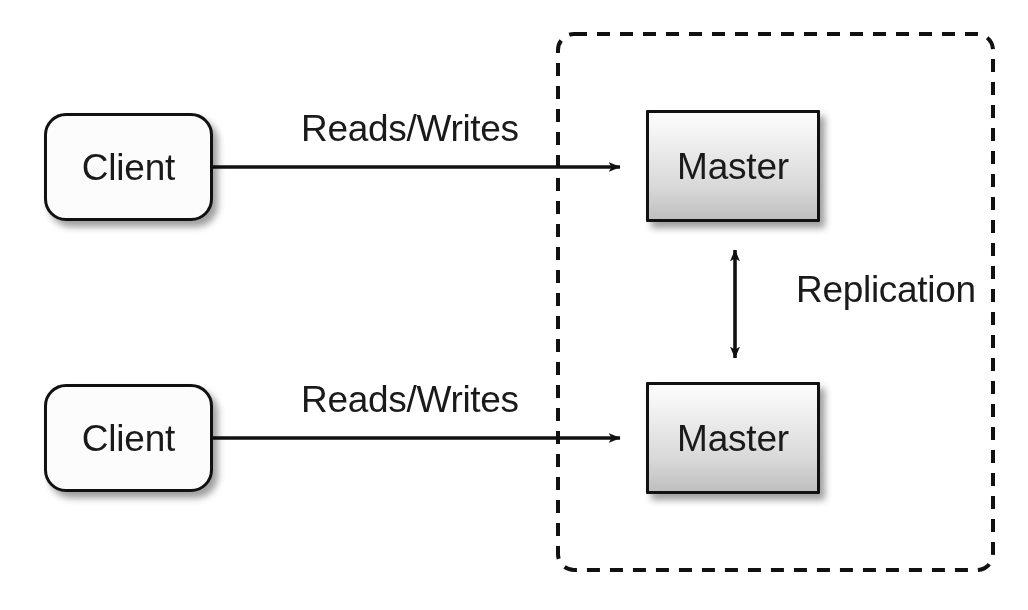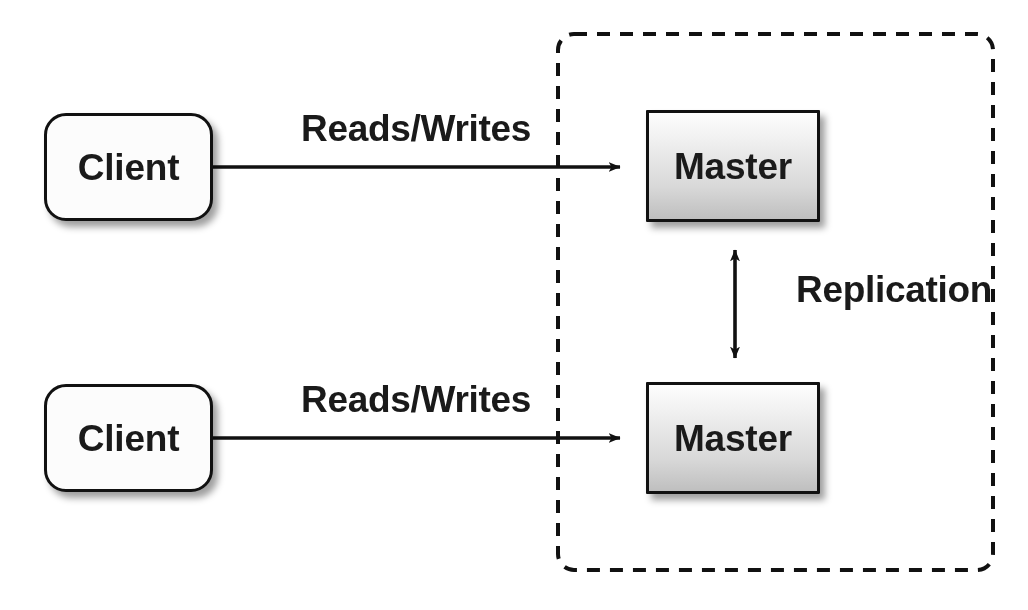--- a/index.html
+++ b/index.html
@@ -11,21 +11,20 @@
     font-family: "Liberation Sans", sans-serif;
     -webkit-font-smoothing: antialiased;
   }
 
   #diagram-root {
     position: relative;
     width: 1028px;
     height: 609px;
     background: #ffffff;
     overflow: hidden;
-    font-weight: bold;
   }
 
   .svg-layer {
     position: absolute;
     left: 0;
     top: 0;
     width: 1028px;
     height: 610px;
   }
 

